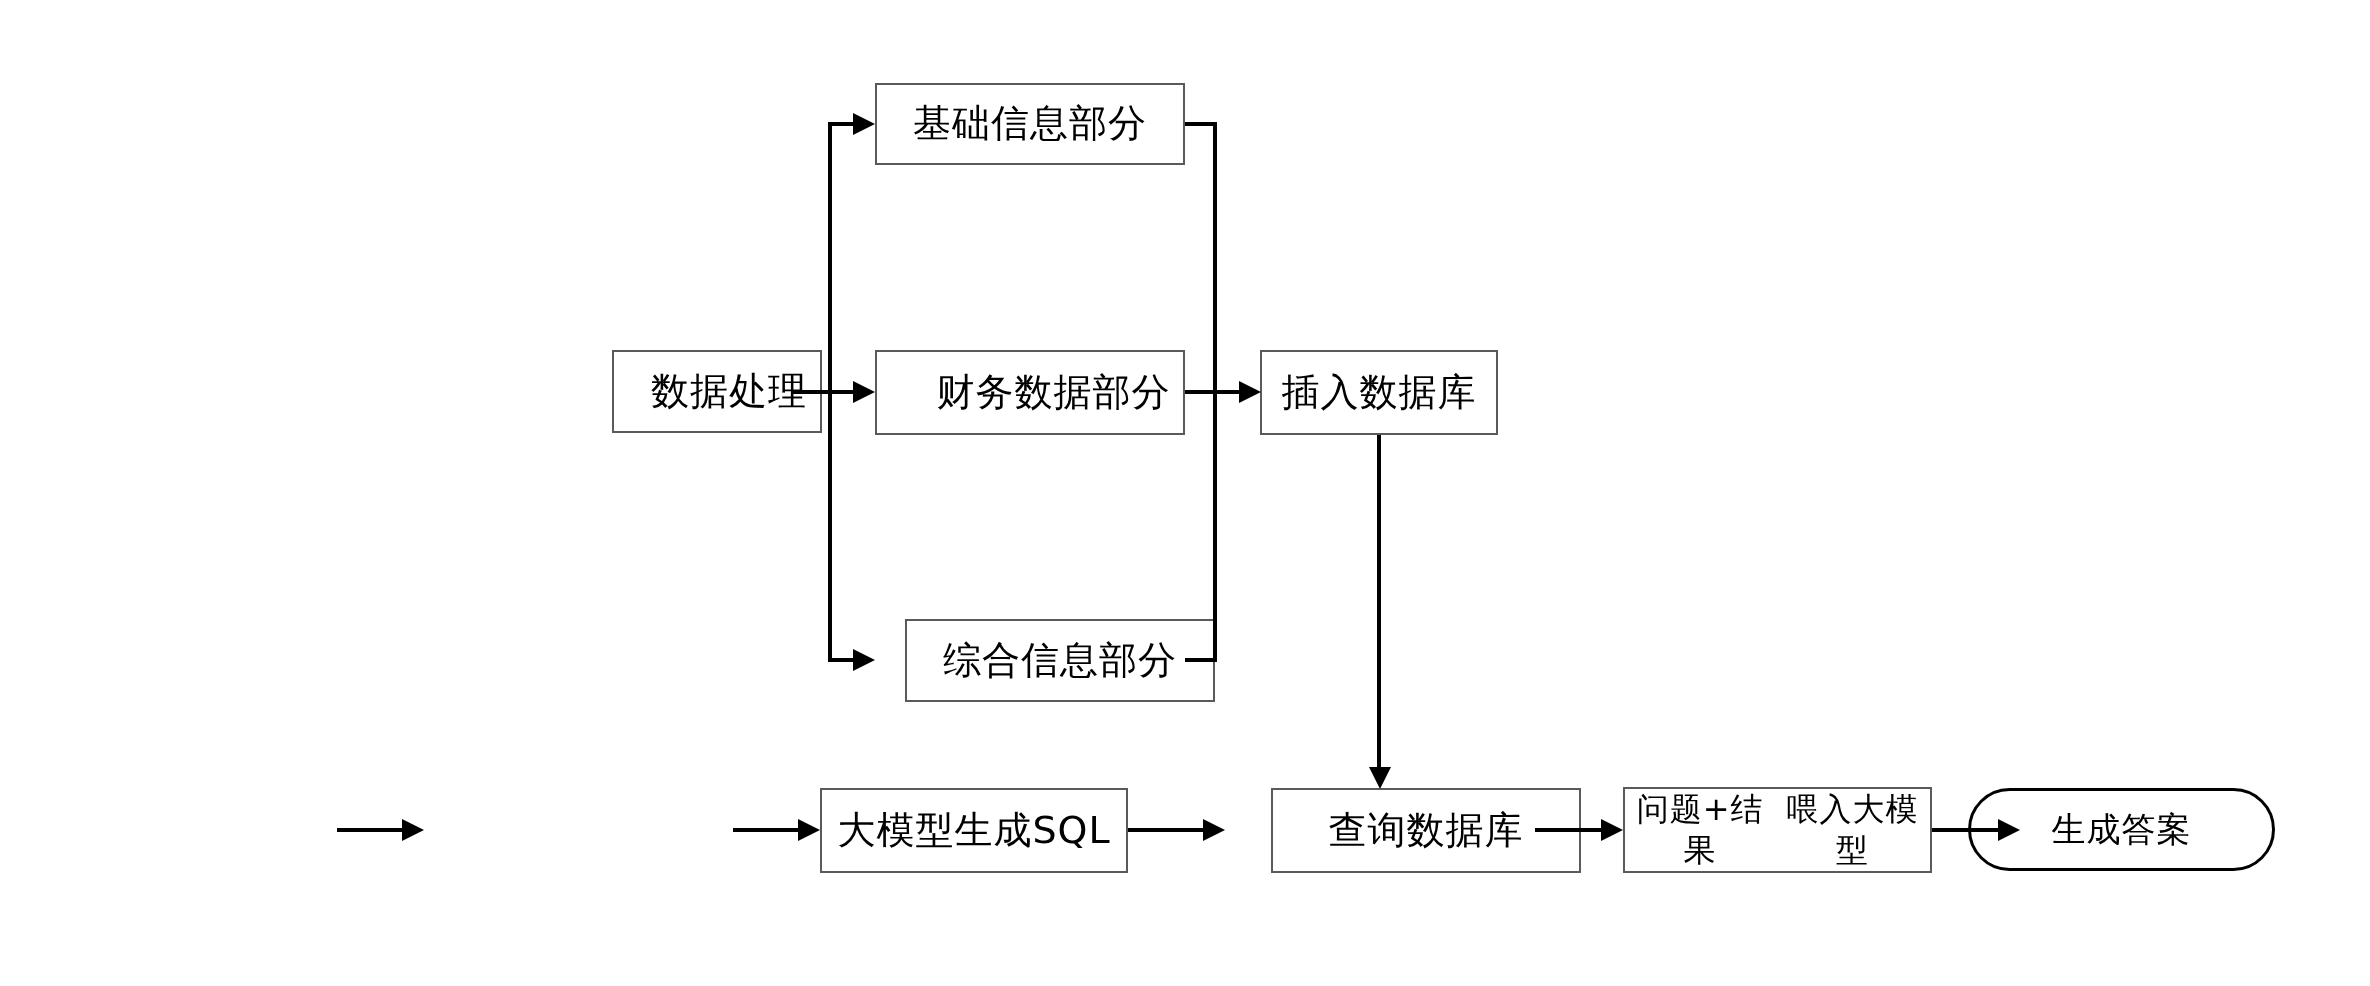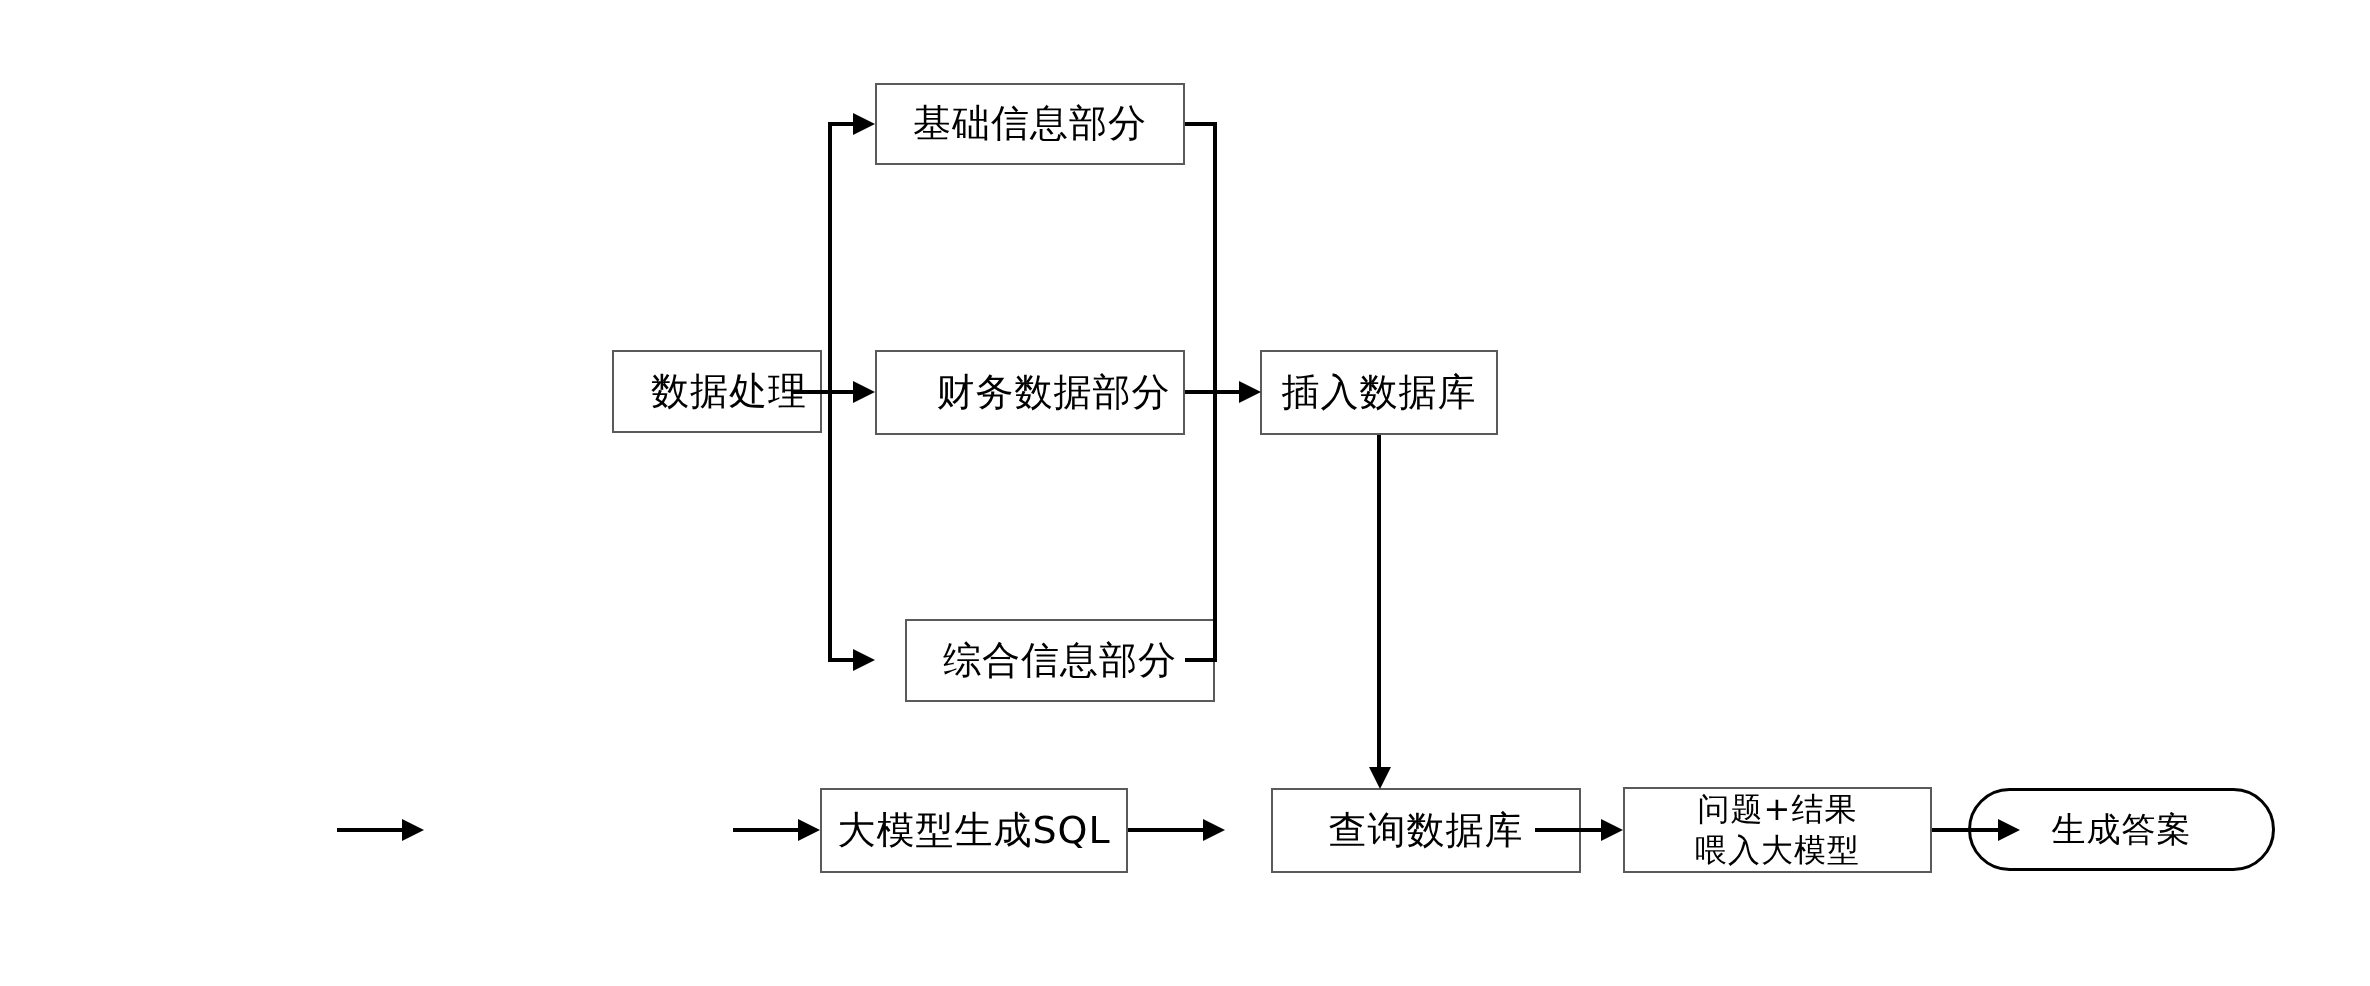--- a/index.html
+++ b/index.html
@@ -37,21 +37,21 @@
     box-sizing: border-box;
     display: flex;
     align-items: center;
     justify-content: center;
     text-align: center;
     font-size: 34px;
     color: #000000;
     letter-spacing: 1px;
   }
   .node.two-line {
-    flex-direction: column;
+    flex-direction: row;
     font-size: 32px;
     line-height: 1.28;
   }
   .line {
     position: absolute;
     background: #000000;
   }
   .ah-r {
     position: absolute;
     width: 0;

